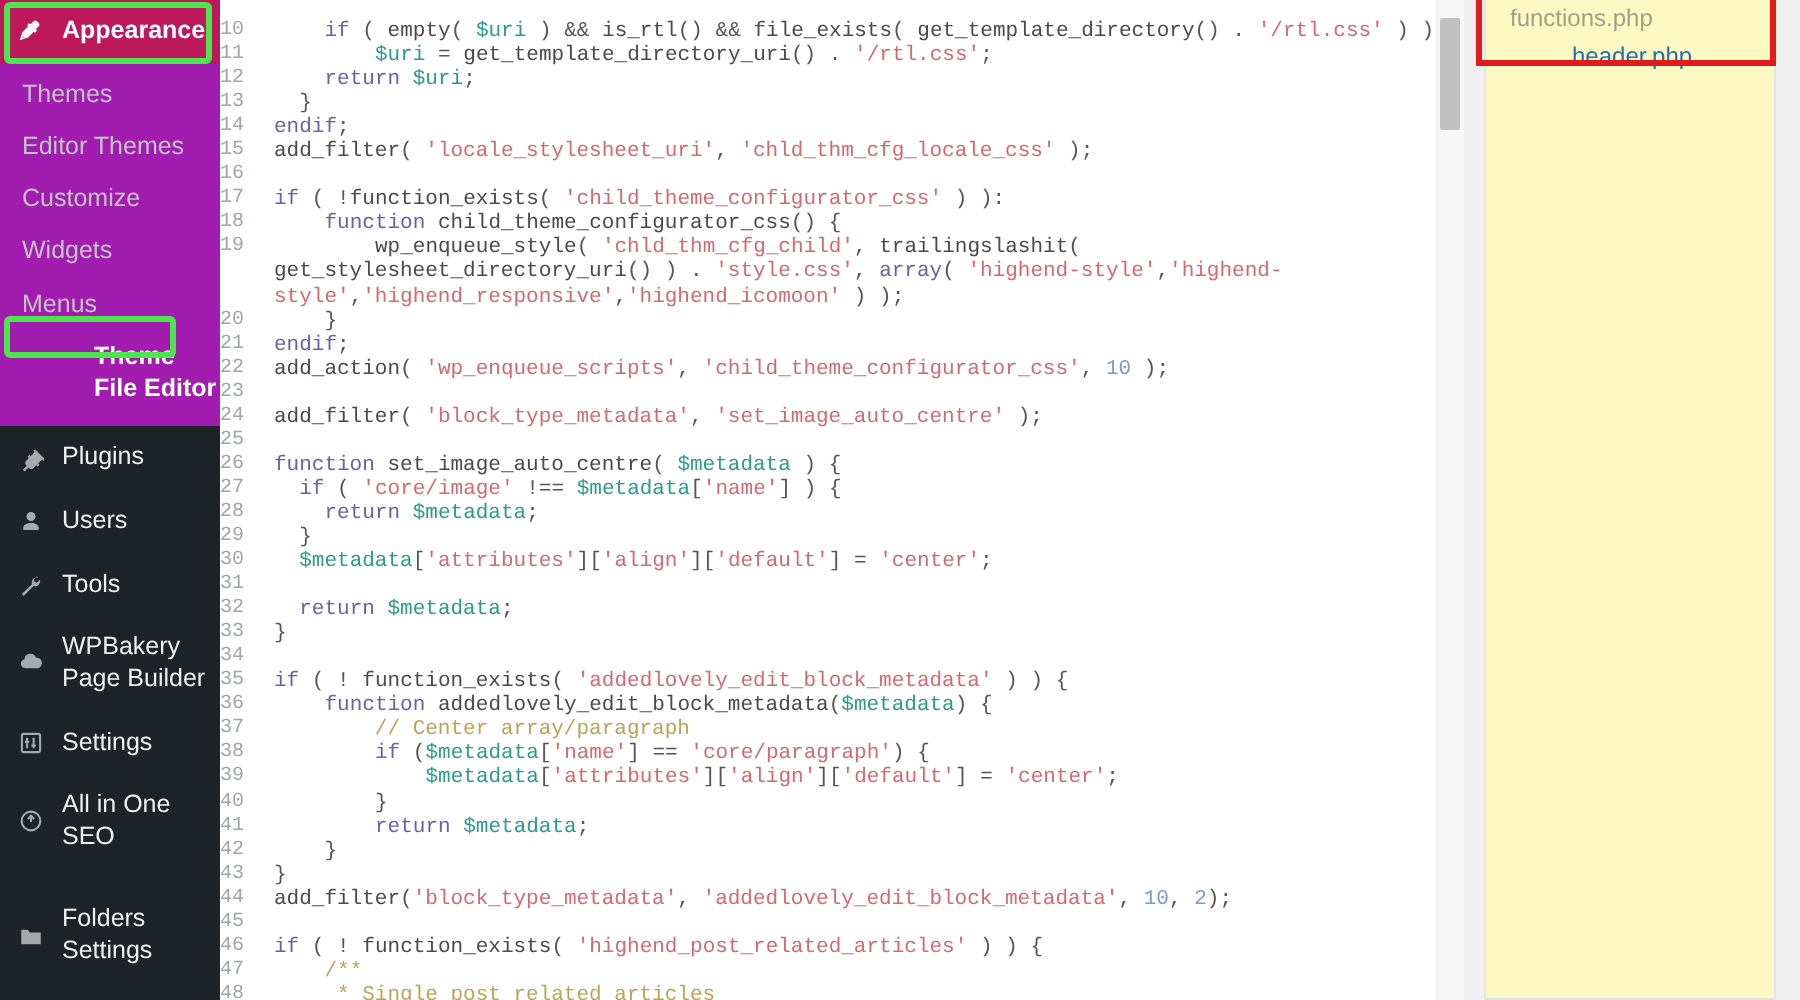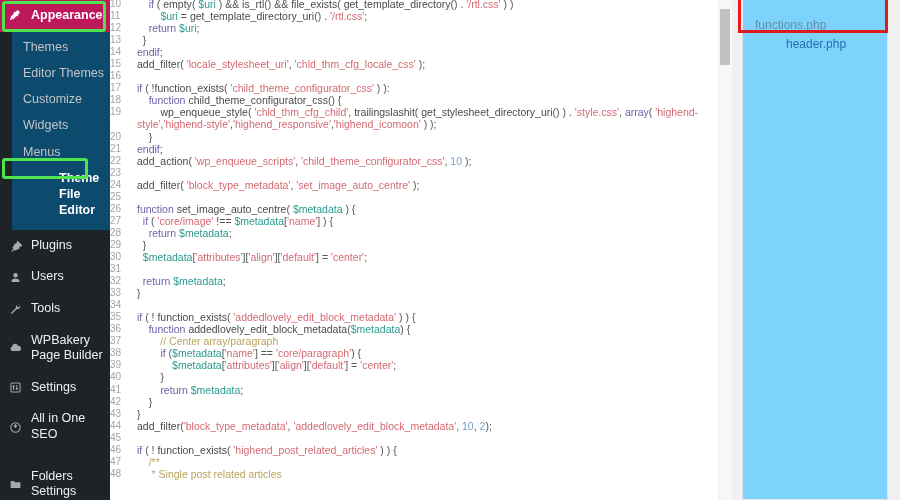--- a/index.html
+++ b/index.html
@@ -52,23 +52,22 @@
     color: #a7aaad;
   }
   .menu-top.current {
     background: #be185d;
     color: #fff;
     font-weight: bold;
   }
   .menu-top.current .ic { color: #fff; }
 
   .submenu {
-    background: #0c4a6e;
+    background: #a21caf;
     padding: 2px 0 6px 0;
-    margin-left: 12px;
   }
   .submenu .sub-item {
     padding: 5px 0 5px 11px;
     font-size: 12.5px;
     color: #c3c4c7;
     line-height: 1.3;
     position: relative;
   }
   .submenu .sub-item.current {
     color: #fff;
@@ -101,24 +100,24 @@
     background: #f6f7f7;
     position: relative;
     overflow: hidden;
     display: flex;
   }
   .codearea {
     flex: 1;
     background: #fff;
     position: relative;
     overflow: hidden;
-    font-family: Liberation Sans, sans-serif;
+    font-family: Liberation Mono, monospace;
     font-size: 10.5px;
     line-height: 12.05px;
-    padding-top: 4px;
+    padding-top: 16px;
   }
   .code-lines {
     position: relative;
     margin-top: -6px;
   }
   .cl {
     display: flex;
     align-items: flex-start;
     min-height: 12.05px;
     white-space: pre;
@@ -167,27 +166,27 @@
 
   
   .filepanel {
     width: 168px;
     min-width: 168px;
     background: #f0f0f1;
     position: relative;
     overflow: hidden;
   }
   .fp-inner {
-    background: #7dd3fc;
+    background: #fef9c3;
     margin: 0 12px 0 10px;
     height: 100%;
     border: 1px solid #e2e4e7;
     border-top: none;
     box-sizing: border-box;
-    padding-top: 16px;
+    padding-top: 0;
   }
   .fp-list {
     padding: 0 0 0 12px;
     margin: 0;
     list-style: none;
   }
   .fp-item {
     font-size: 12px;
     line-height: 1.45;
     padding: 1px 0;

